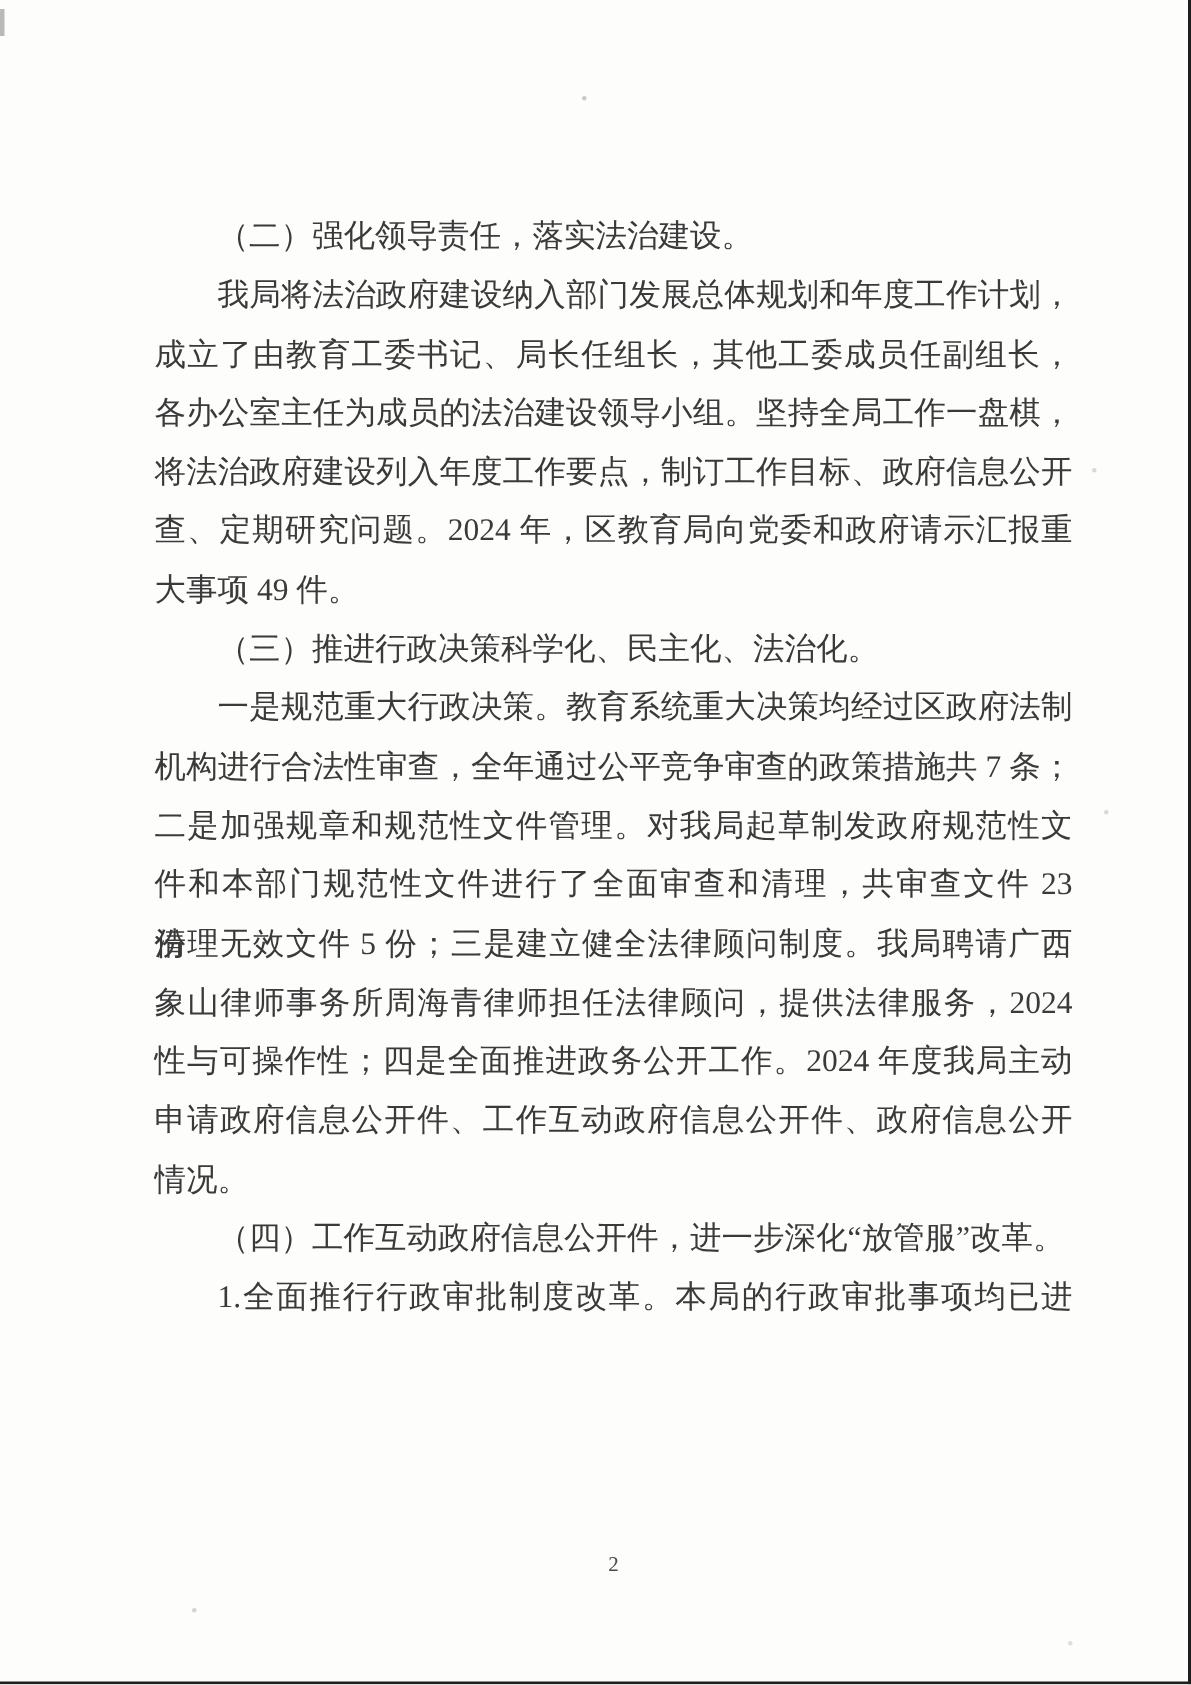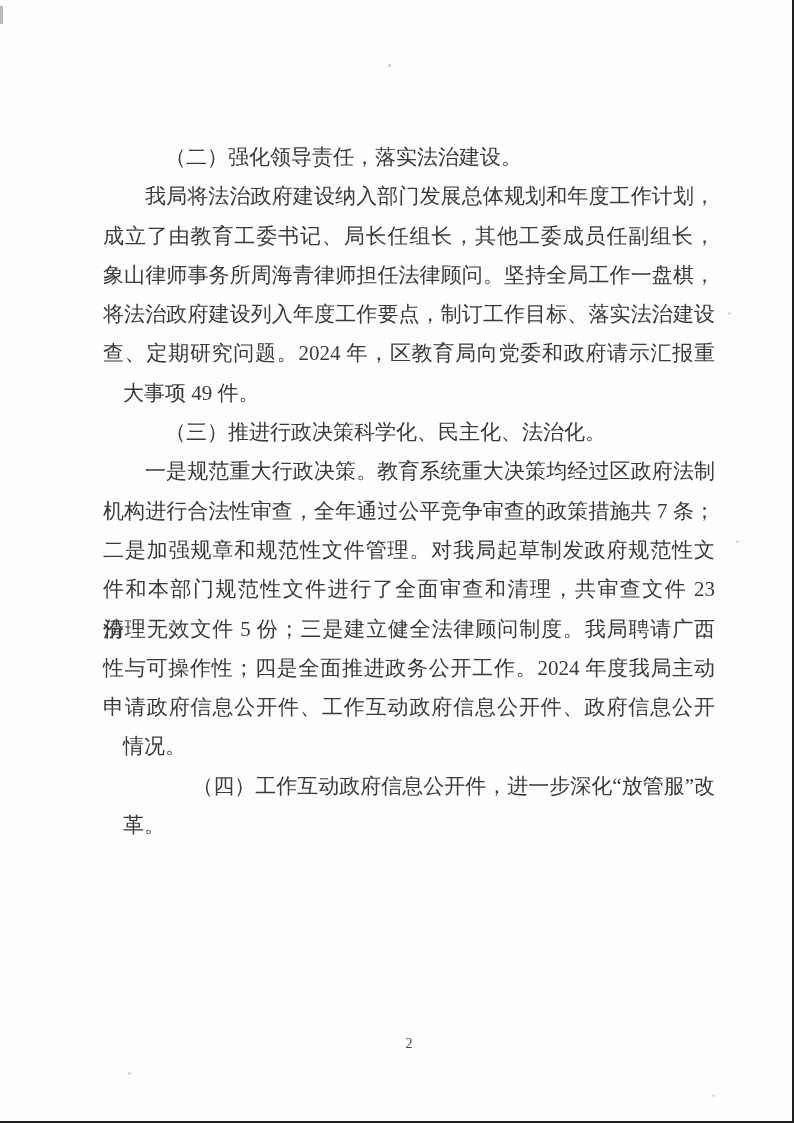--- a/index.html
+++ b/index.html
@@ -30,23 +30,22 @@
     white-space: normal;
     overflow: visible;
   }
   
   .full {
     text-align: justify;
     text-align-last: justify;
   }
   
   .end {
-    text-align: right;
+    text-align: center;
     text-align-last: left;
-    margin-left: 20px;
   }
   
   .ind {
     text-indent: 42px;
   }
   .page-number {
     position: absolute;
     left: 103px;
     top: 1034px;
     width: 612px;
@@ -96,34 +95,36 @@
 </style>
 </head>
 <body>
 
 <div class="page">
 
   <div class="textblock">
     <div class="ln ind end">（二）强化领导责任，落实法治建设。</div>
     <div class="ln ind full">我局将法治政府建设纳入部门发展总体规划和年度工作计划，</div>
     <div class="ln full">成立了由教育工委书记、局长任组长，其他工委成员任副组长，</div>
-    <div class="ln full">象山律师事务所周海青律师担任法律顾问。坚持全局工作一盘棋，</div>
-    <div class="ln full">将法治政府建设列入年度工作要点，制订工作目标、落实法治建设</div>
+    <div class="ln full">各办公室主任为成员的法治建设领导小组。坚持全局工作一盘棋，</div>
+    <div class="ln full">将法治政府建设列入年度工作要点，制订工作目标、政府信息公开</div>
     <div class="ln full">查、定期研究问题。2024 年，区教育局向党委和政府请示汇报重</div>
     <div class="ln end">大事项 49 件。</div>
     <div class="ln ind end">（三）推进行政决策科学化、民主化、法治化。</div>
     <div class="ln ind full">一是规范重大行政决策。教育系统重大决策均经过区政府法制</div>
     <div class="ln full">机构进行合法性审查，全年通过公平竞争审查的政策措施共 7 条；</div>
     <div class="ln full">二是加强规章和规范性文件管理。对我局起草制发政府规范性文</div>
     <div class="ln full">件和本部门规范性文件进行了全面审查和清理，共审查文件 23 份，</div>
     <div class="ln full">清理无效文件 5 份；三是建立健全法律顾问制度。我局聘请广西</div>
+    <div class="ln full">象山律师事务所周海青律师担任法律顾问，提供法律服务，2024</div>
     <div class="ln full">性与可操作性；四是全面推进政务公开工作。2024 年度我局主动</div>
     <div class="ln full">申请政府信息公开件、工作互动政府信息公开件、政府信息公开</div>
     <div class="ln end">情况。</div>
     <div class="ln ind end">（四）工作互动政府信息公开件，进一步深化“放管服”改革。</div>
+    <div class="ln ind full">1.全面推行行政审批制度改革。本局的行政审批事项均已进</div>
   </div>
 
   <div class="page-number">2</div>
 
   <div class="scan-edge-right"></div>
   <div class="scan-edge-bottom"></div>
   <div class="scan-mark-topleft"></div>
   <div class="speck s1"></div>
   <div class="speck s2"></div>
   <div class="speck s3"></div>

